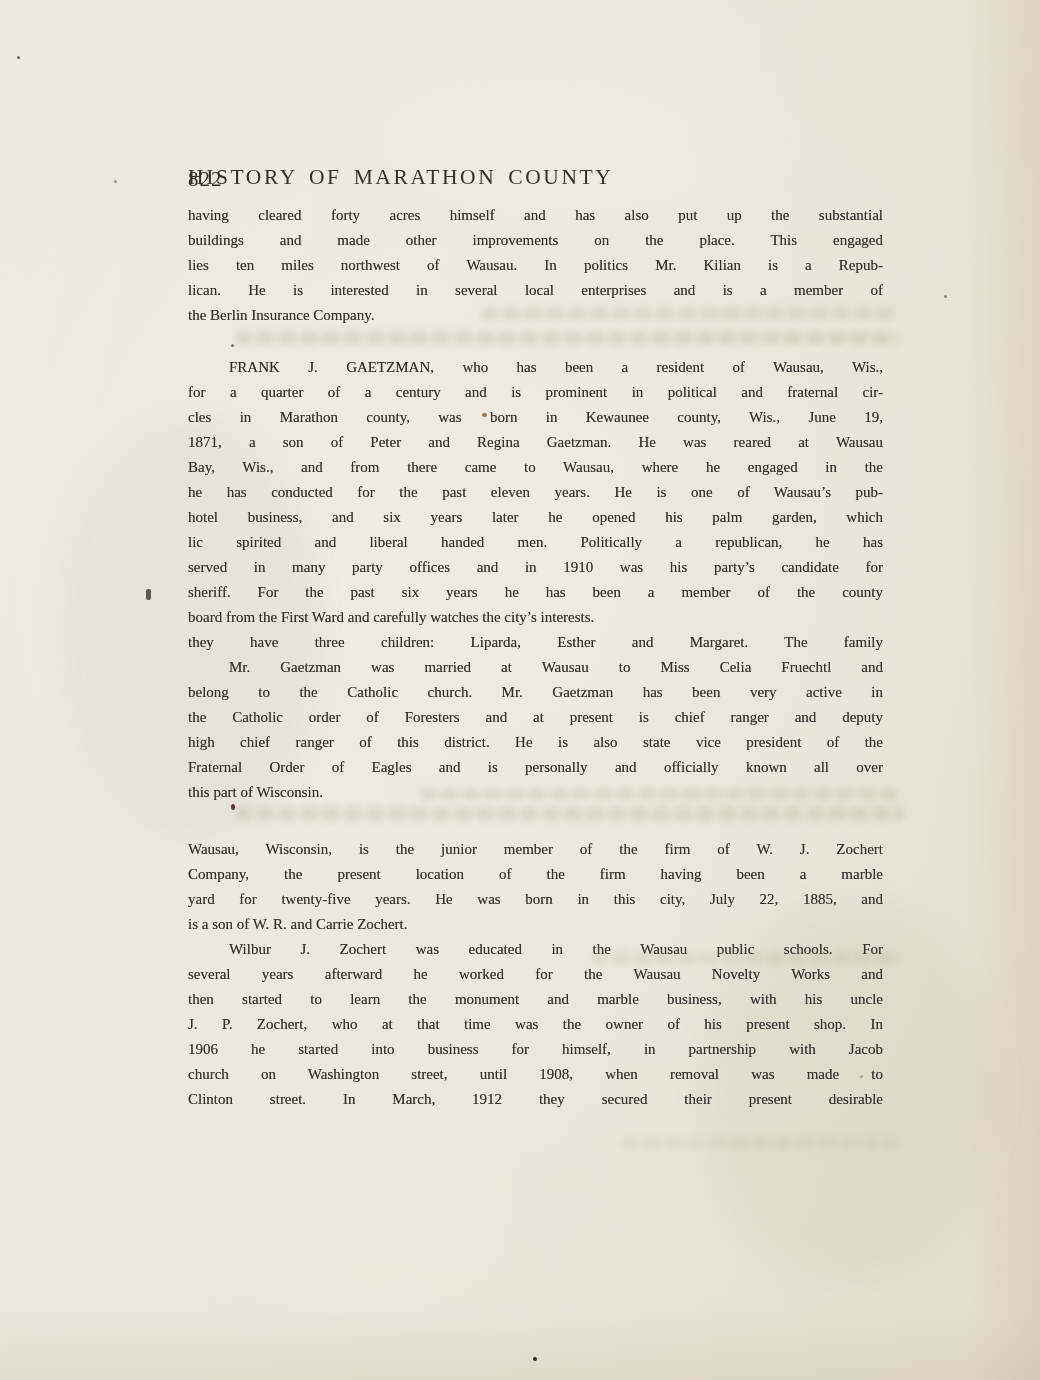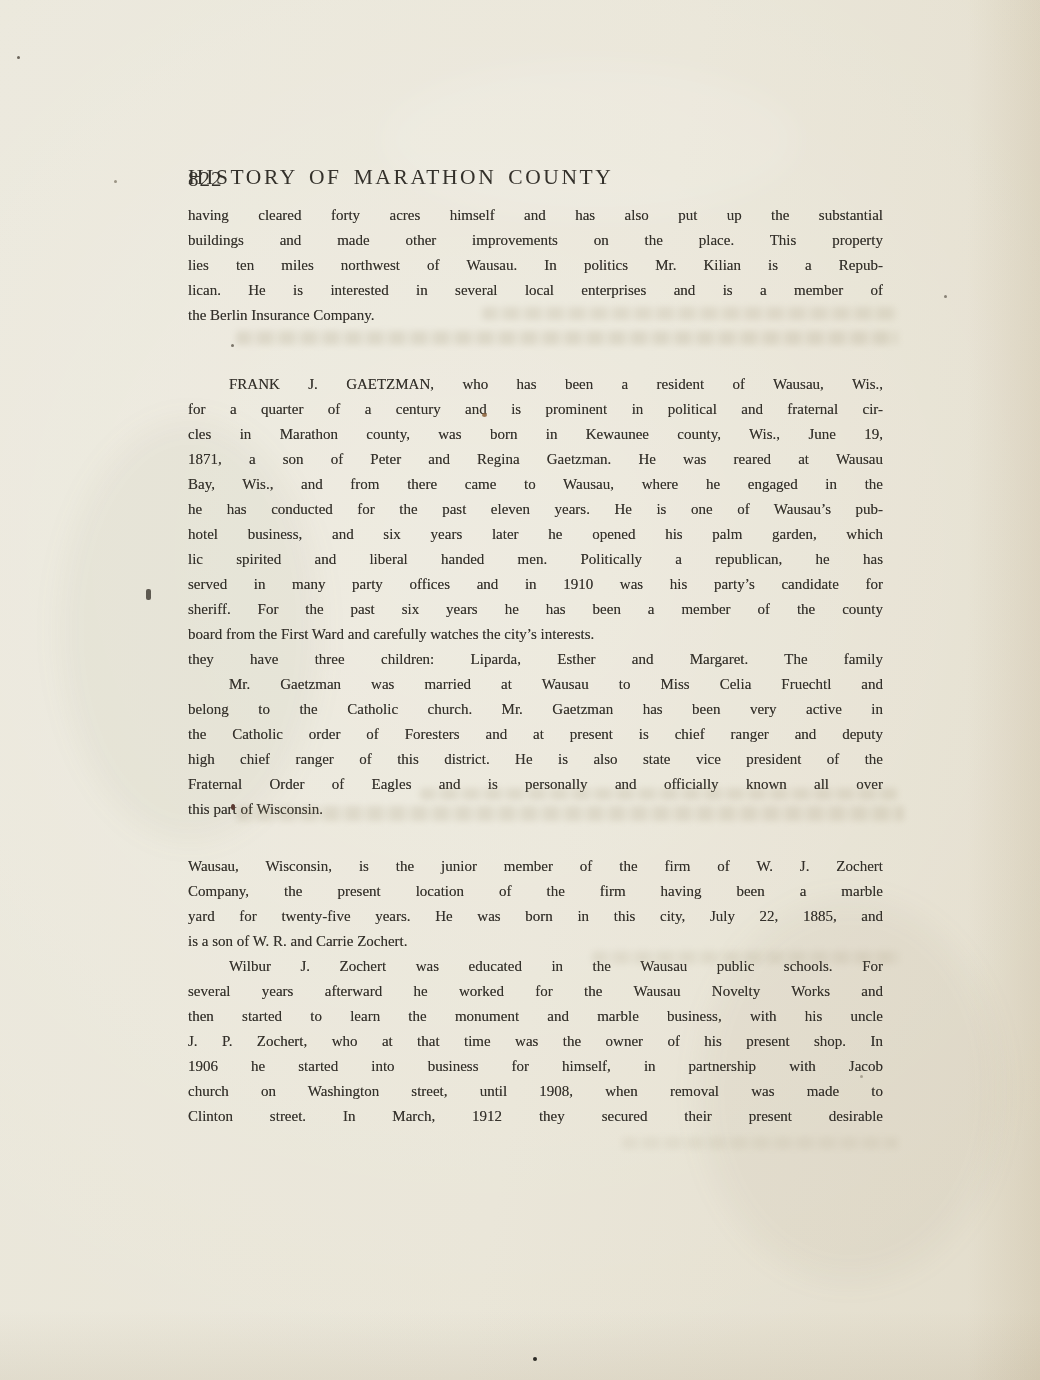--- a/index.html
+++ b/index.html
@@ -121,26 +121,26 @@
   <div class="blotch b3"></div>
 
   <div class="header">
     <span class="page-number">822</span>
     <span class="header-title">HISTORY OF MARATHON COUNTY</span>
   </div>
 
   <div class="body-block" id="body-block">
       <div class="para">
         <div class="line">having cleared forty acres himself and has also put up the substantial</div>
-        <div class="line">buildings and made other improvements on the place.  This property</div>
+        <div class="line">buildings and made other improvements on the place.  This engaged</div>
         <div class="line">lies ten miles northwest of Wausau.  In politics Mr. Kilian is a Repub-</div>
         <div class="line">lican.  He is interested in several local enterprises and is a member of</div>
         <div class="line short">the Berlin Insurance Company.</div>
       </div>
-      <div class="para" style="margin-top: 44px;">
+      <div class="para" style="margin-top: 27px;">
         <div class="line indent">FRANK J. GAETZMAN, who has been a resident of Wausau, Wis.,</div>
         <div class="line">for a quarter of a century and is prominent in political and fraternal cir-</div>
         <div class="line">cles in Marathon county, was born in Kewaunee county, Wis., June 19,</div>
         <div class="line">1871, a son of Peter and Regina Gaetzman.  He was reared at Wausau</div>
         <div class="line">Bay, Wis., and from there came to Wausau, where he engaged in the</div>
         <div class="line">he has conducted for the past eleven years.  He is one of Wausau’s pub-</div>
         <div class="line">hotel business, and six years later he opened his palm garden, which</div>
         <div class="line">lic spirited and liberal handed men.  Politically a republican, he has</div>
         <div class="line">served in many party offices and in 1910 was his party’s candidate for</div>
         <div class="line">sheriff.  For the past six years he has been a member of the county</div>

